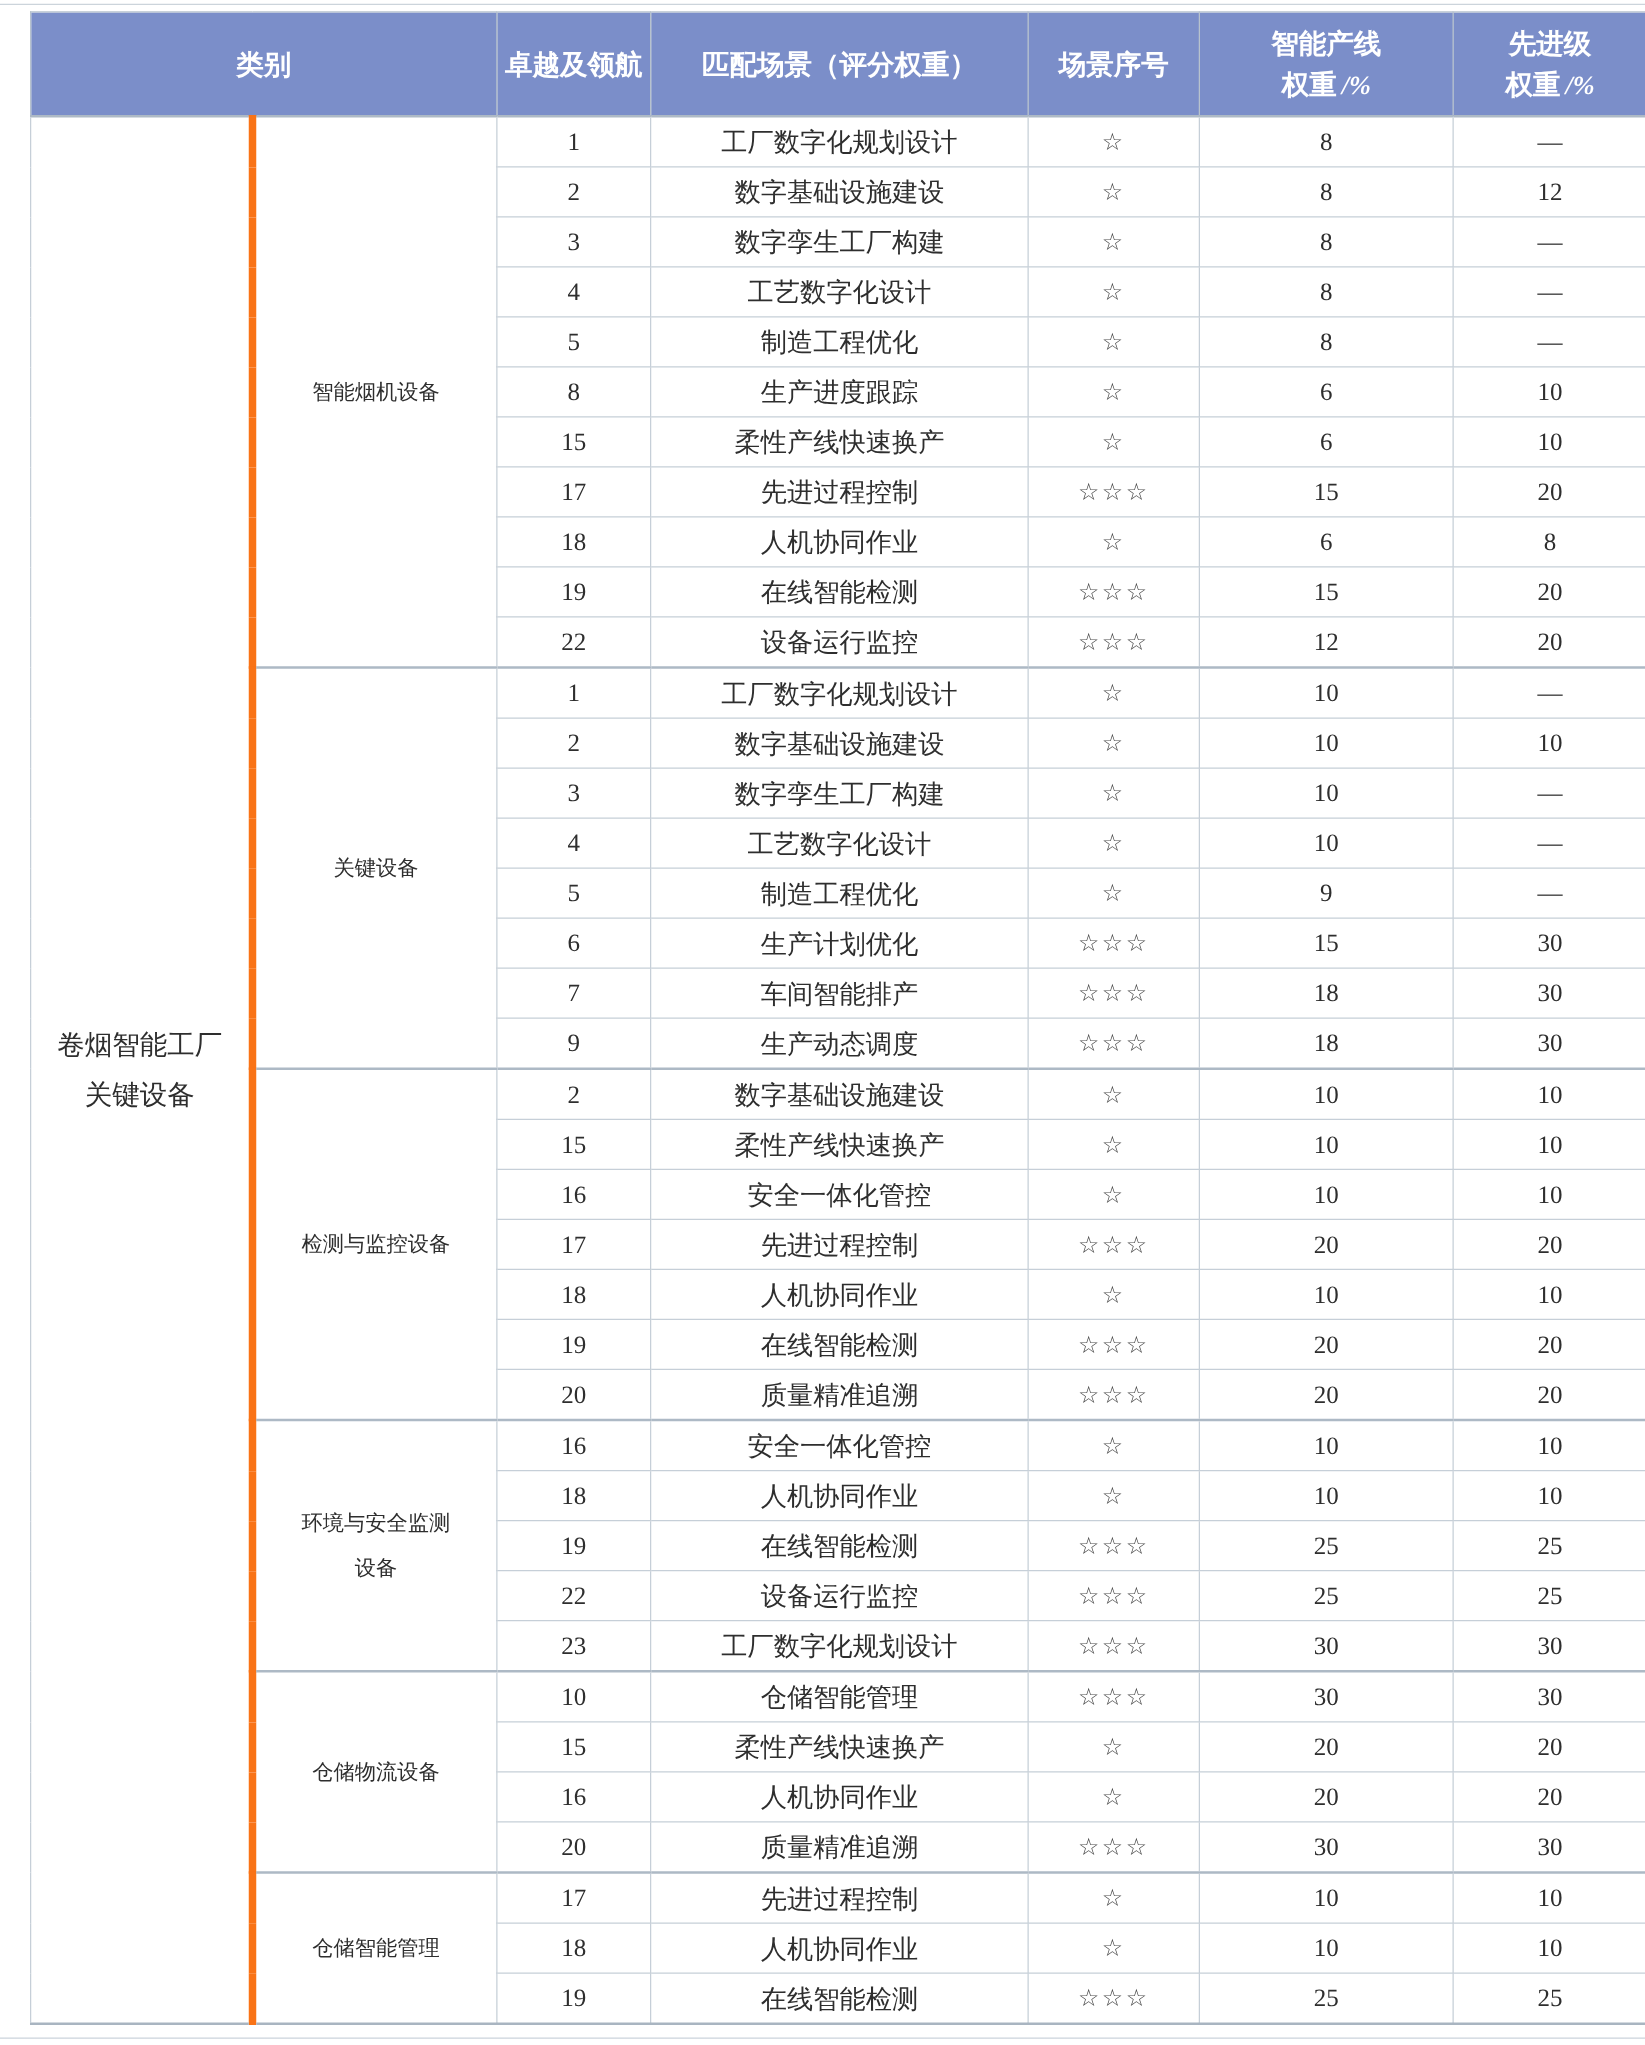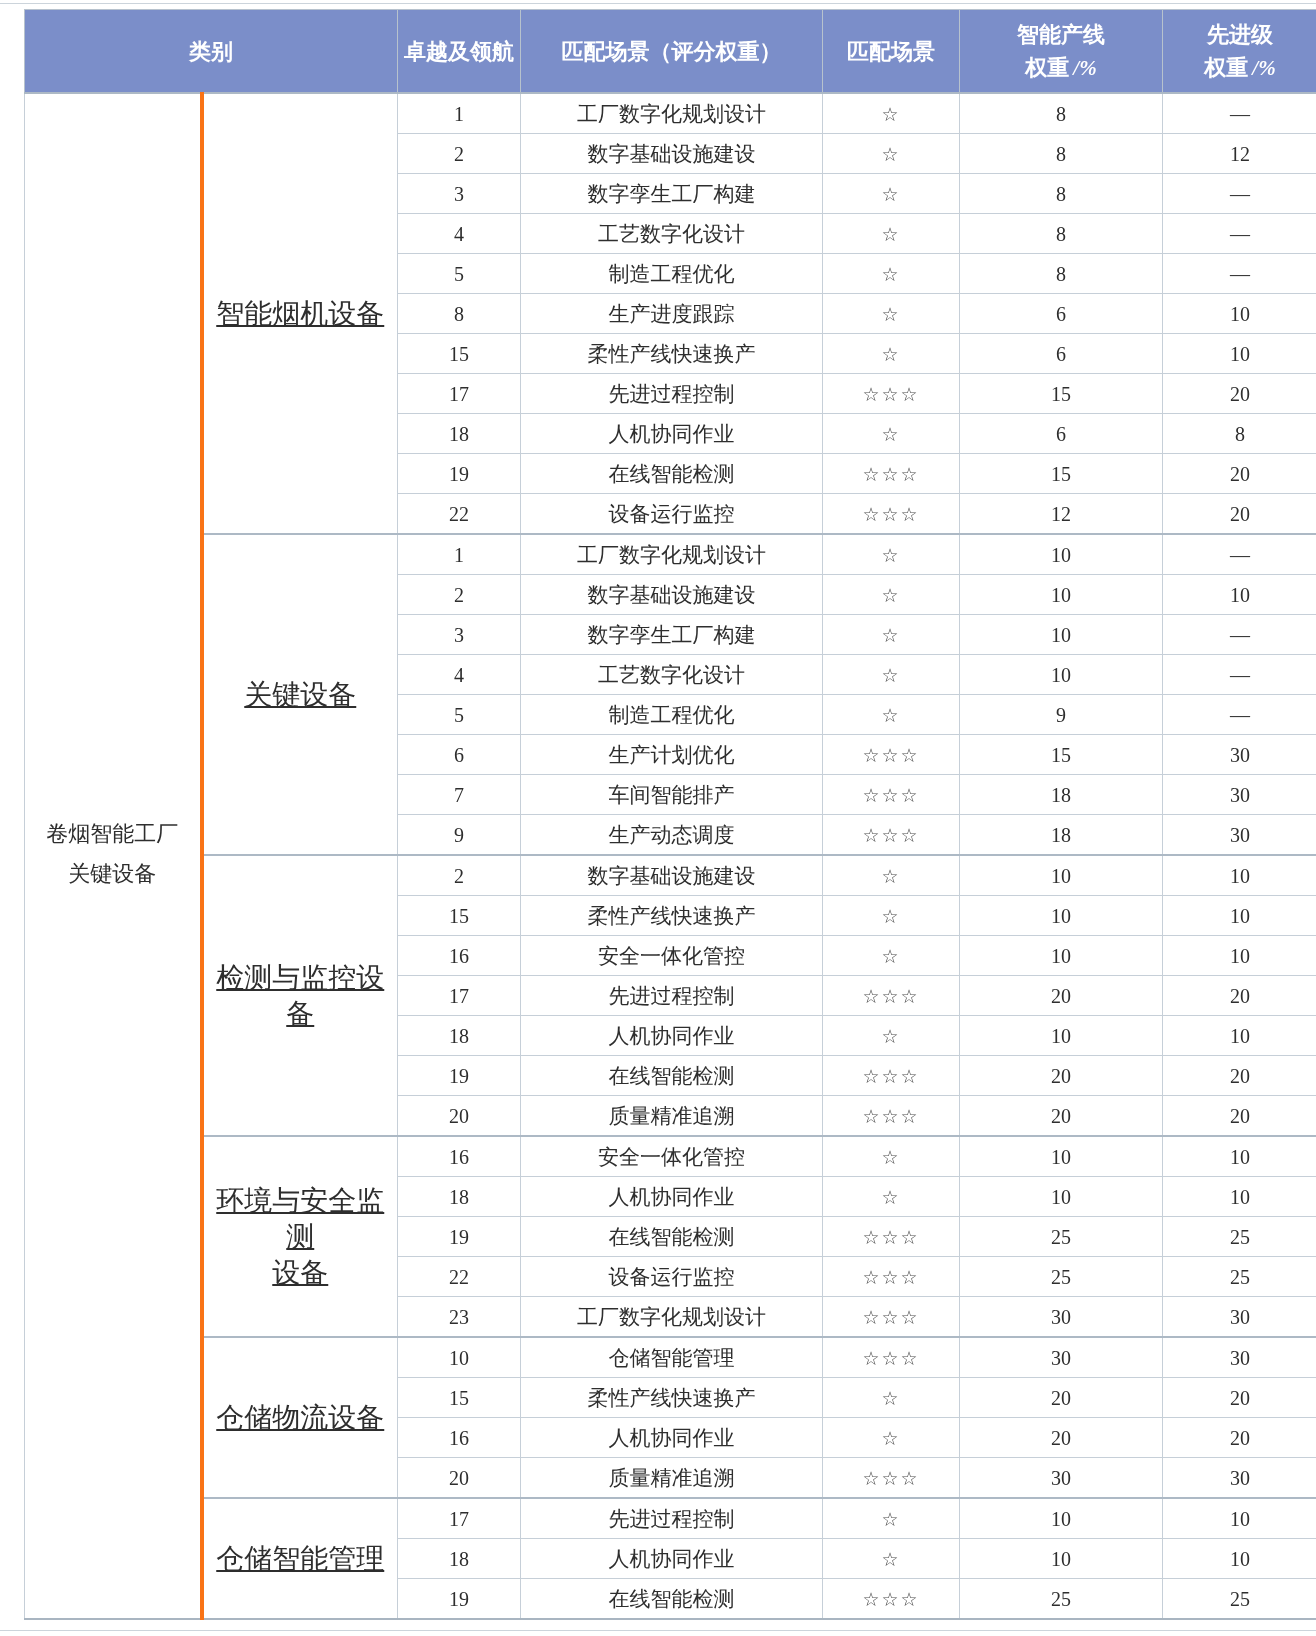--- a/index.html
+++ b/index.html
@@ -12,22 +12,22 @@
   table.tbl{position:absolute;left:24px;top:9px;width:1293px;border-collapse:collapse;
             table-layout:fixed;border:1px solid #b7c2cd;border-bottom:2px solid #a9b5c1;}
   .tbl th{background:#7b8ec9;color:#ffffff;font-family:"Liberation Sans",sans-serif;
           font-weight:bold;font-size:22px;height:82px;border:1px solid #b7c2cd;
           text-align:center;vertical-align:middle;line-height:33px;padding:0;}
   .tbl th .unit{font-family:"Liberation Serif",serif;font-style:italic;font-weight:bold;
                 padding-left:4px;font-size:21px;}
   .tbl td{border:1px solid #c6cfd8;text-align:center;vertical-align:middle;height:39px;
           color:#2e2e2e;font-size:21px;padding:0;line-height:26px;}
   .tbl tr.group-start td{border-top:2px solid #adb9c5;}
-  .tbl td.cat-cell{font-size:22px;line-height:40px;border-right:4px solid #f97316;font-family:Liberation Mono, monospace;}
-  .tbl td.group-cell{font-size:28px;line-height:36px;text-decoration:underline;}
+  .tbl td.cat-cell{font-size:22px;line-height:40px;border-right:6px solid #f97316;}
+  .tbl td.group-cell{font-size:17px;line-height:36px;}
   .tbl td.num-cell{font-size:20px;}
   .tbl td.star-cell{font-family:"DejaVu Sans",sans-serif;font-size:19px;color:#4a4a4a;
                     letter-spacing:2px;}
   .tbl td.weight-cell{font-size:20px;}
   .tbl td.scene-cell{font-size:21px;margin-top:27px;}
 </style>
 </head>
 <body>
 
 <div class="page">
@@ -41,21 +41,21 @@
       <col style="width:302px">
         <col style="width:137px">
         <col style="width:203px">
       <col style="width:155px">
     </colgroup>
     <thead>
       <tr>
         <th colspan="2">类别</th>
         <th>卓越及领航</th>
         <th>匹配场景（评分权重）</th>
-        <th>匹配场景</th>
+        <th>场景序号</th>
         <th>
           <span>智能产线</span><br>
           <span>权重</span><span class="unit">/%</span>
         </th>
         <th>
           <span>先进级</span><br>
           <span>权重</span><span class="unit">/%</span>
         </th>
       </tr>
     </thead>

